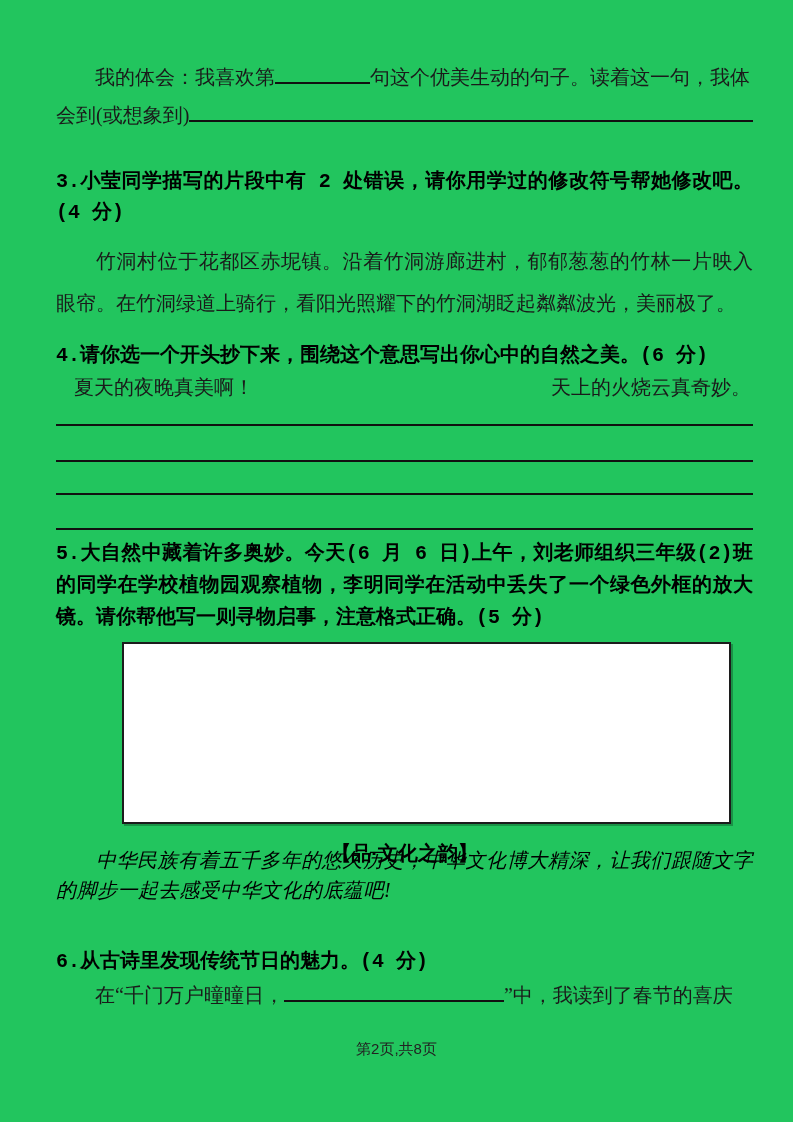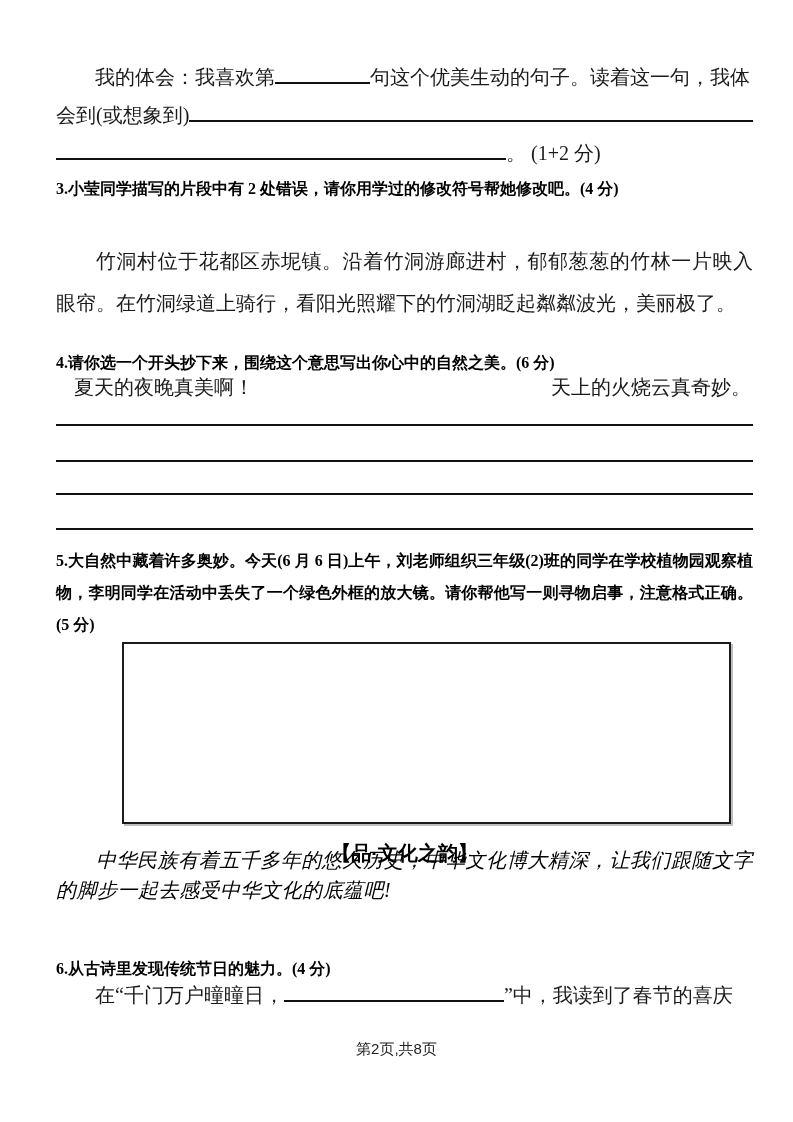--- a/index.html
+++ b/index.html
@@ -1,35 +1,34 @@
 <!DOCTYPE html>
 <html><head>
 <meta charset="utf-8">
 <style>
   * { margin: 0; padding: 0; box-sizing: border-box; }
   html, body { background: #e8e8e8; }
   .page {
     position: relative;
     width: 793px;
     height: 1122px;
-    background: #ffffff;
+    background: #22c55e;
     font-family: "Liberation Serif", "DejaVu Serif", serif;
     color: #141414;
     overflow: hidden;
   }
   .abs { position: absolute; left: 56px; width: 697px; }
   .serif { font-family: "Liberation Serif", "DejaVu Serif", serif; font-size: 20px; color: #1a1a1a; }
   .prompt {
-    font-family: Liberation Serif, serif;
+    font-family: Liberation Mono, monospace;
     font-weight: bold;
-    font-size: 16px;
+    font-size: 20px;
     color: #000;
     line-height: 31px;
     text-align: justify;
-    margin-top: 7px;
   }
   .line { line-height: 38px; white-space: nowrap; }
   .flexline { display: flex; align-items: baseline; }
   .indent { display: inline-block; width: 39px; }
   .blank {
     display: inline-block;
     border-bottom: 2px solid #111;
     height: 1em;
     vertical-align: baseline;
   }
@@ -101,23 +100,20 @@
 <div class="page">
 
   <section class="abs" style="top:58px">
     <div class="line serif">
       <span class="indent"></span><span>我的体会：我喜欢第</span><span class="blank w95"></span><span>句这个优美生动的句子。读着这一句，我体</span>
     </div>
     <div class="line serif flexline">
       <span>会到(或想象到)</span>
         <span class="blank grow"></span>
     </div>
-    <div class="line serif">
-      <span class="blank w450"></span><span>。 (1+2 分)</span>
-    </div>
   </section>
 
   <p class="abs prompt" style="top:166px">3.小莹同学描写的片段中有 2 处错误，请你用学过的修改符号帮她修改吧。(4 分)</p>
   <p class="abs serif passage" style="top:240px">竹洞村位于花都区赤坭镇。沿着竹洞游廊进村，郁郁葱葱的竹林一片映入眼帘。在竹洞绿道上骑行，看阳光照耀下的竹洞湖眨起粼粼波光，美丽极了。</p>
 
   <p class="abs prompt" style="top:340px">4.请你选一个开头抄下来，围绕这个意思写出你心中的自然之美。(6 分)</p>
   <div class="abs options serif" style="top:374px">
     <span>夏天的夜晚真美啊！</span>
     <span>天上的火烧云真奇妙。</span>
   </div>

